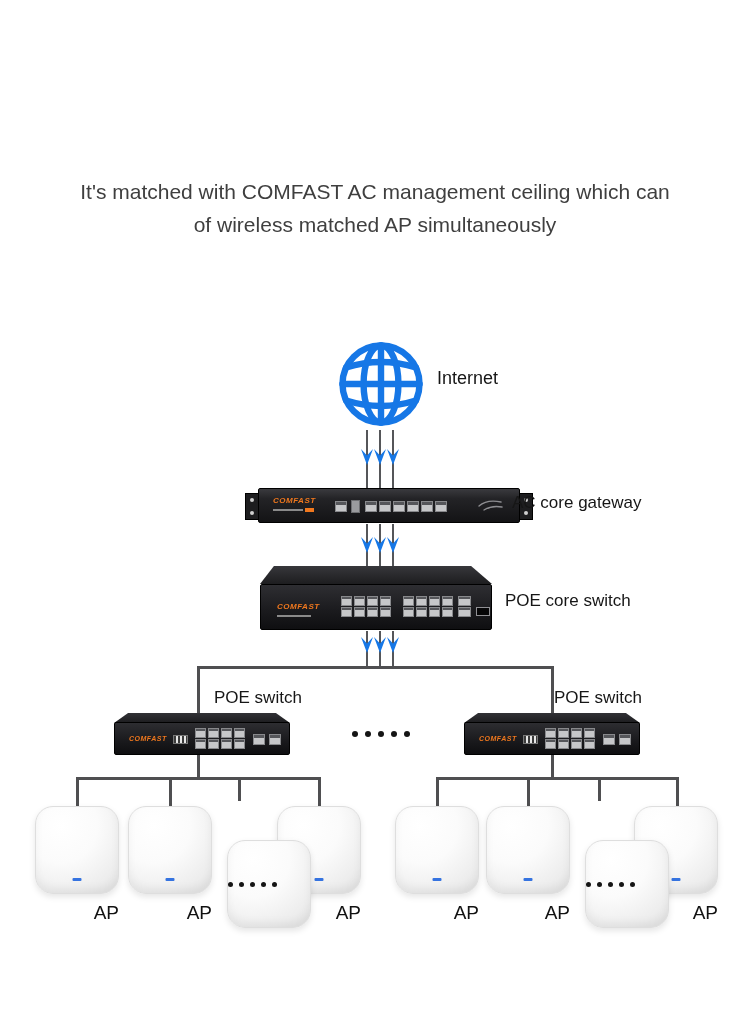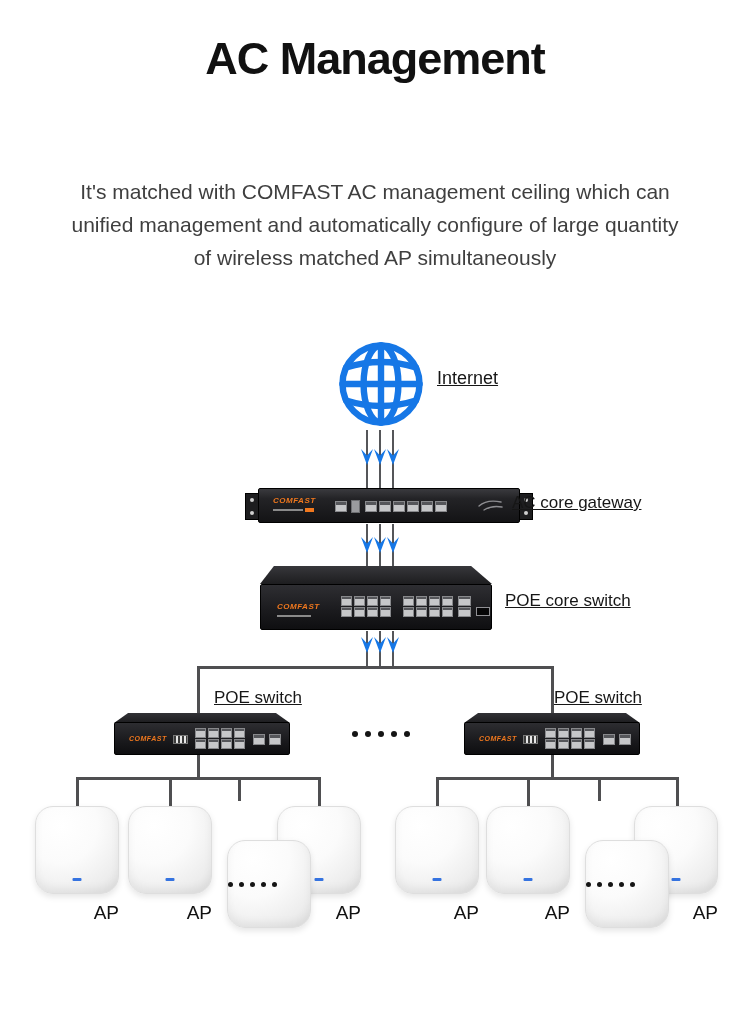--- a/index.html
+++ b/index.html
@@ -12,21 +12,21 @@
   
   .title { position:absolute; top:30px; left:0; width:750px; text-align:center;
            font-weight:700; color:#111; font-size:45px; line-height:58px; letter-spacing:-1px; }
   .desc  { position:absolute; top:175px; left:0; width:750px; text-align:center;
            color:#3f3f3f; font-size:21px; line-height:33px; font-weight:400; }
   
   .line  { position:absolute; background:#555659; }
   .tree  { position:absolute; background:#4f4f51; }
   .arrow { position:absolute; width:12px; height:16px; background:#1677E6;
            clip-path:polygon(0 0, 50% 40%, 100% 0, 50% 100%); }
-  .lbl   { position:absolute; color:#161616; font-size:17px; line-height:22px; white-space:nowrap;text-decoration:underline; }
+  .lbl   { position:absolute; color:#161616; font-size:17px; line-height:22px; white-space:nowrap; }
   .dots  { position:absolute; display:flex; align-items:center; }
   .dots .dot { border-radius:50%; background:#151515; }
   .dots.mid .dot { width:6px; height:6px; margin-right:7px; }
   .dots.ap  .dot { width:5px; height:5px; margin-right:6px; }
   .dots .dot:last-child { margin-right:0; }
   
   .ear { position:absolute; width:14px; height:27px; background:#1d1d1f; border:1px solid #000;
          display:flex; flex-direction:column; justify-content:space-between; padding:4px 0; align-items:center; }
   .screw { width:4px; height:4px; border-radius:50%; background:#cfcfcf; }
   .gw-body { position:absolute; left:258px; top:488px; width:262px; height:35px;
@@ -65,25 +65,23 @@
             color:#111; font-size:19px; }
   .globe { position:absolute; left:337px; top:340px; }
   .eagle { position:absolute; right:14px; top:8px; }
 </style>
 </head>
 <body>
 
 <div class="stage">
 
   <div class="title">
-    <div>AC Management</div>
   </div>
   <div class="desc">
     <div>It's matched with COMFAST AC management ceiling which can</div>
-    <div>unified management and automatically configure of large quantity</div>
     <div>of wireless matched AP simultaneously</div>
   </div>
 
   <svg class="globe" width="88" height="88" viewBox="0 0 96 96">
     <g fill="none" stroke="#1677E6" stroke-width="7" stroke-linecap="round">
       <circle cx="48" cy="48" r="42"></circle>
       <ellipse cx="48" cy="48" rx="19" ry="42"></ellipse>
       <line x1="48" y1="6" x2="48" y2="90"></line>
       <line x1="6" y1="48" x2="90" y2="48"></line>
       <path d="M10 30 Q48 18 86 30"></path>

